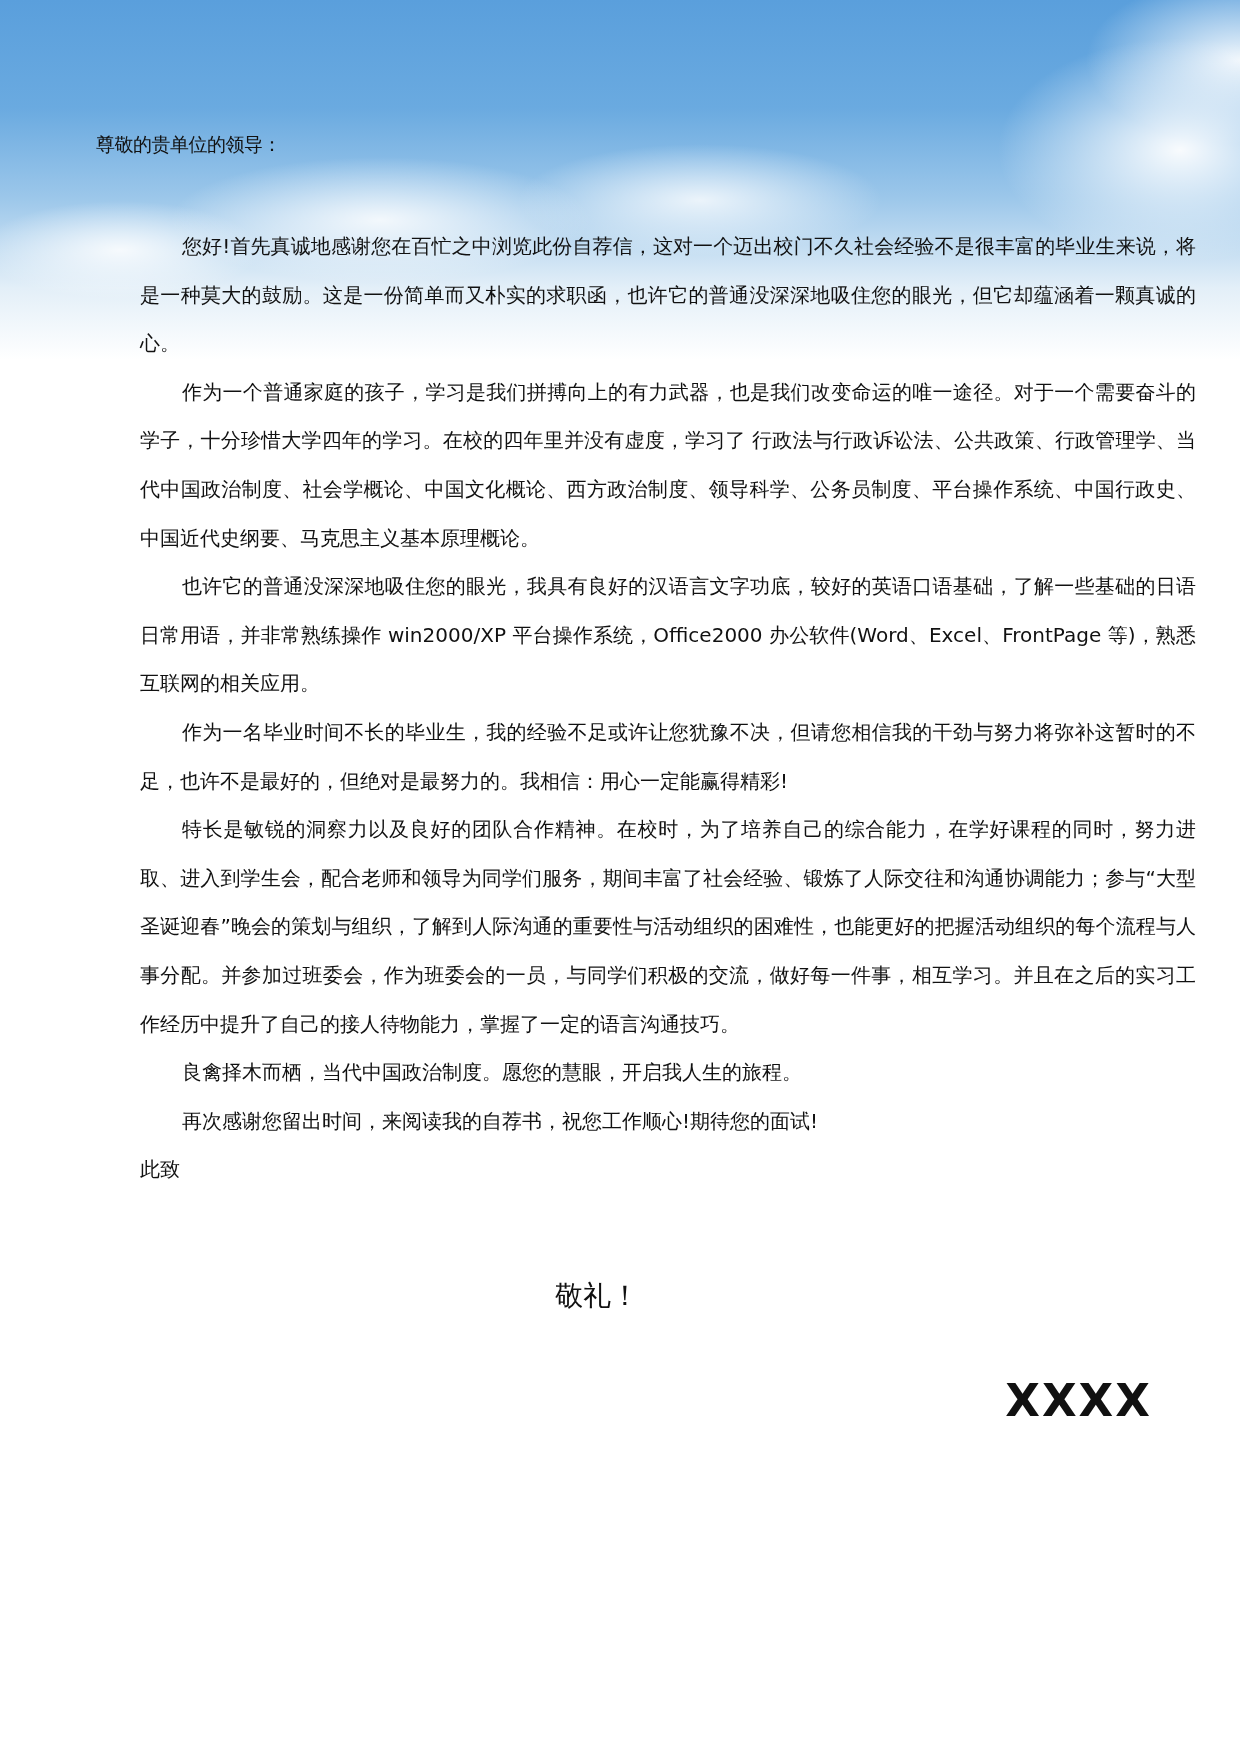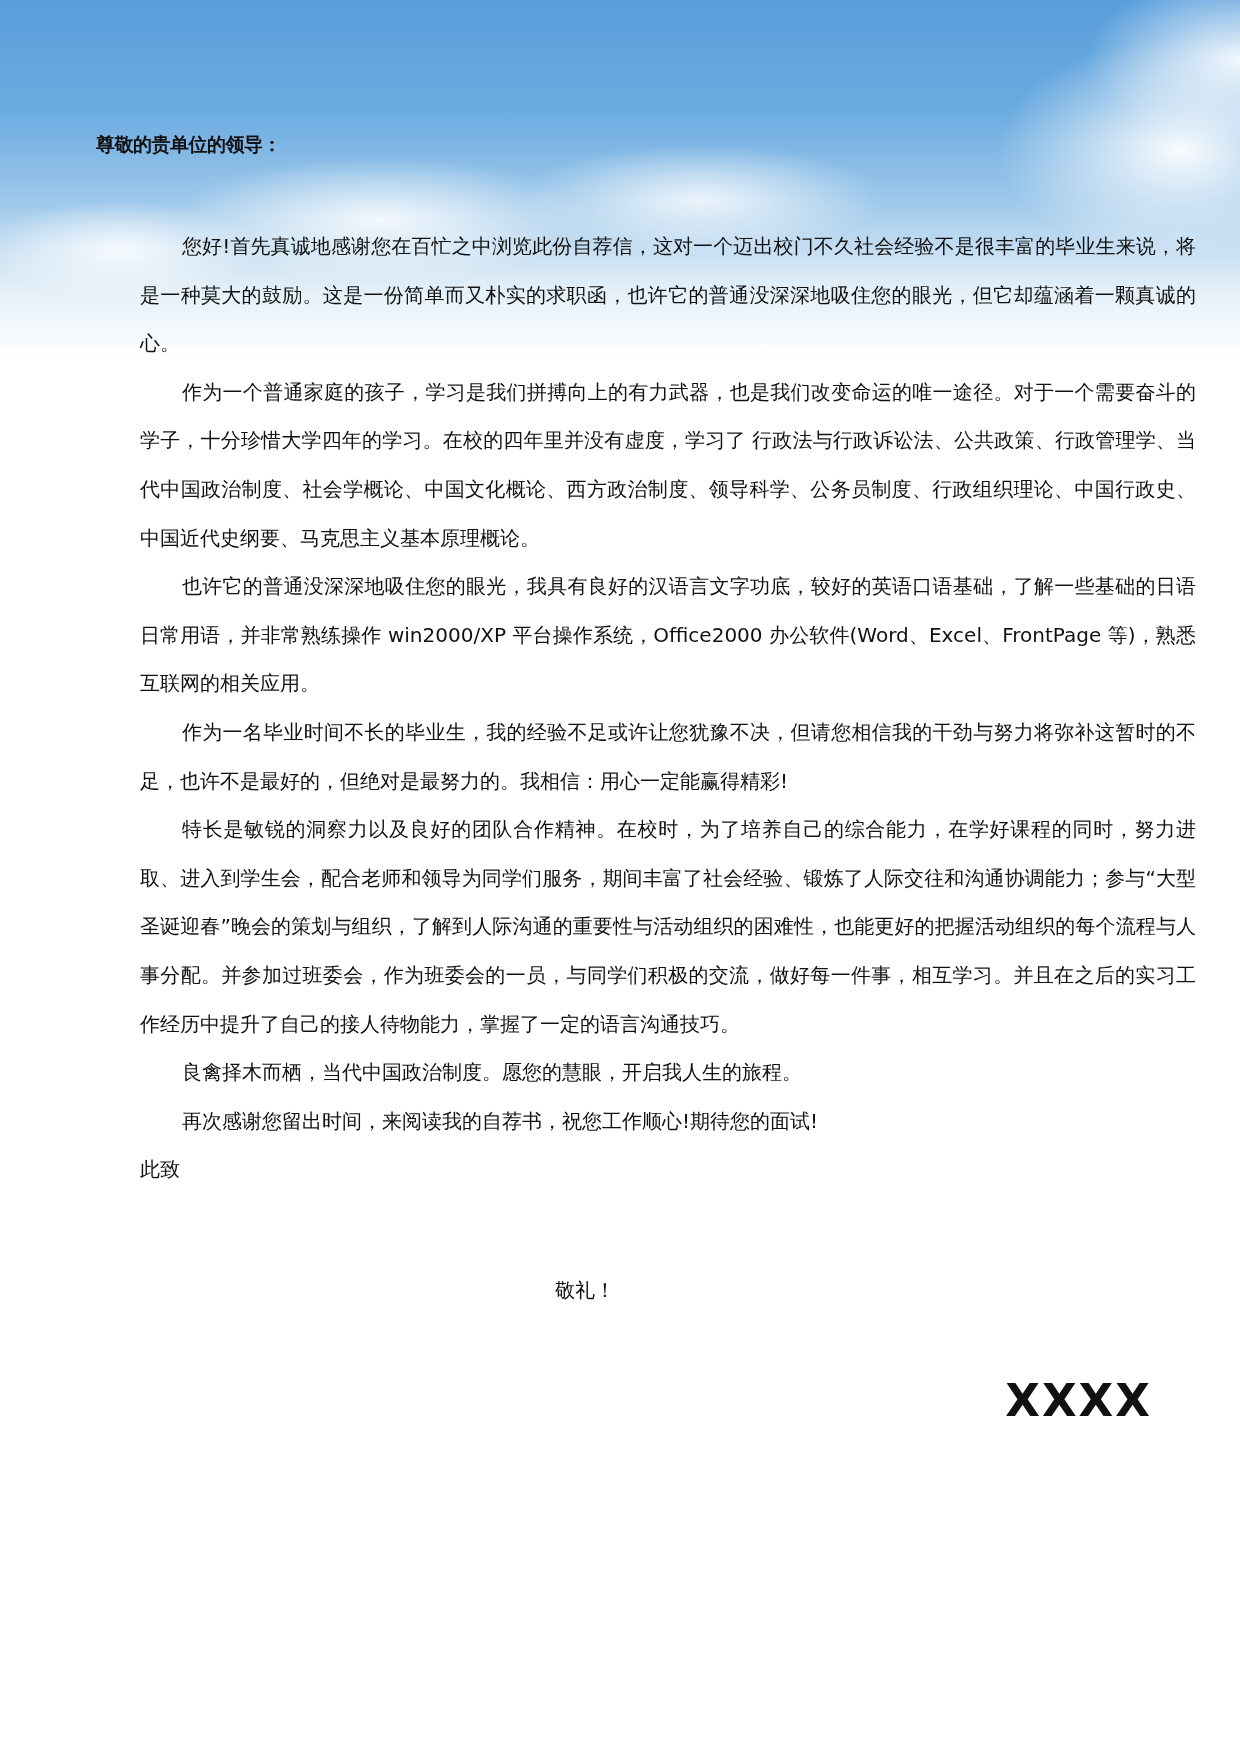--- a/index.html
+++ b/index.html
@@ -16,48 +16,48 @@
       radial-gradient(ellipse 220px 120px at 1240px 60px, rgba(255,255,255,0.9), rgba(255,255,255,0) 70%),
       radial-gradient(ellipse 300px 90px at 380px 220px, rgba(255,255,255,0.85), rgba(255,255,255,0) 70%),
       radial-gradient(ellipse 260px 80px at 700px 200px, rgba(255,255,255,0.8), rgba(255,255,255,0) 70%),
       radial-gradient(ellipse 200px 70px at 120px 250px, rgba(255,255,255,0.85), rgba(255,255,255,0) 70%),
       linear-gradient(to bottom, #5a9fdc 0%, #6aaae0 30%, #9cc7ea 55%, #e3eff8 80%, #ffffff 100%);
     z-index: 0;
   }
   .page { position: absolute; left: 0; top: 0; width: 1240px; height: 1754px; z-index: 1; }
   .salutation {
     position: absolute; left: 96px; top: 132px;
-    font-weight: bold; font-size: 19px; letter-spacing: -0.5px; text-align: right;
+    font-weight: normal; font-size: 19px; letter-spacing: -0.5px; text-align: right;
   }
   .body-text {
     position: absolute; left: 96px; top: 222px; width: 1056px;
     font-size: 20px; line-height: 48.6px; text-align: justify; margin-left: 44px;
   }
   .body-text p { margin: 0; text-indent: 42px; }
   .body-text p.noindent { text-indent: 0; }
   .closing {
-    position: absolute; left: 555px; top: 1277px; font-size: 20px;
+    position: absolute; left: 555px; top: 1277px; font-size: 28px;
   }
   .signature {
     position: absolute; right: 88px; top: 1374px;
     font-size: 45px; font-weight: bold; letter-spacing: 2px;
     font-family: "DejaVu Sans", sans-serif;
   }
 </style>
 </head>
 <body>
 
 <div class="sky"></div>
 
 <div class="page">
   <div class="salutation">尊敬的贵单位的领导：</div>
 
   <div class="body-text">
     <p>您好!首先真诚地感谢您在百忙之中浏览此份自荐信，这对一个迈出校门不久社会经验不是很丰富的毕业生来说，将是一种莫大的鼓励。这是一份简单而又朴实的求职函，也许它的普通没深深地吸住您的眼光，但它却蕴涵着一颗真诚的心。</p>
-    <p>作为一个普通家庭的孩子，学习是我们拼搏向上的有力武器，也是我们改变命运的唯一途径。对于一个需要奋斗的学子，十分珍惜大学四年的学习。在校的四年里并没有虚度，学习了 行政法与行政诉讼法、公共政策、行政管理学、当代中国政治制度、社会学概论、中国文化概论、西方政治制度、领导科学、公务员制度、行政组织理论、中国行政史、中国近代史纲要、马克思主义基本原理概论。</p>
+    <p>作为一个普通家庭的孩子，学习是我们拼搏向上的有力武器，也是我们改变命运的唯一途径。对于一个需要奋斗的学子，十分珍惜大学四年的学习。在校的四年里并没有虚度，学习了 行政法与行政诉讼法、公共政策、行政管理学、当代中国政治制度、社会学概论、中国文化概论、西方政治制度、领导科学、公务员制度、平台操作系统、中国行政史、中国近代史纲要、马克思主义基本原理概论。</p>
     <p>也许它的普通没深深地吸住您的眼光，我具有良好的汉语言文字功底，较好的英语口语基础，了解一些基础的日语日常用语，并非常熟练操作 win2000/XP 平台操作系统，Office2000 办公软件(Word、Excel、FrontPage 等)，熟悉互联网的相关应用。</p>
     <p>作为一名毕业时间不长的毕业生，我的经验不足或许让您犹豫不决，但请您相信我的干劲与努力将弥补这暂时的不足，也许不是最好的，但绝对是最努力的。我相信：用心一定能赢得精彩!</p>
     <p>特长是敏锐的洞察力以及良好的团队合作精神。在校时，为了培养自己的综合能力，在学好课程的同时，努力进取、进入到学生会，配合老师和领导为同学们服务，期间丰富了社会经验、锻炼了人际交往和沟通协调能力；参与“大型圣诞迎春”晚会的策划与组织，了解到人际沟通的重要性与活动组织的困难性，也能更好的把握活动组织的每个流程与人事分配。并参加过班委会，作为班委会的一员，与同学们积极的交流，做好每一件事，相互学习。并且在之后的实习工作经历中提升了自己的接人待物能力，掌握了一定的语言沟通技巧。</p>
     <p>良禽择木而栖，当代中国政治制度。愿您的慧眼，开启我人生的旅程。</p>
     <p>再次感谢您留出时间，来阅读我的自荐书，祝您工作顺心!期待您的面试!</p>
     <p class="noindent">此致</p>
   </div>
 
   <div class="closing">敬礼！</div>
   <div class="signature">XXXX</div>

